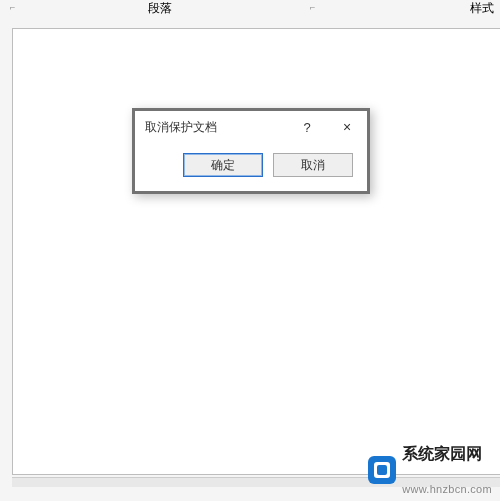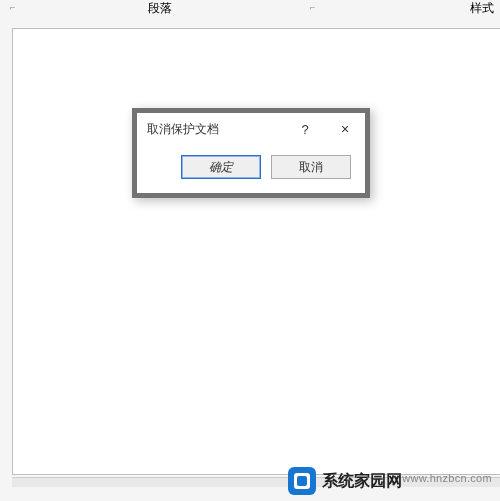--- a/index.html
+++ b/index.html
@@ -54,21 +54,21 @@
       height: 10px;
       background: #e8e8e8;
       border-top: 1px solid #ccc;
     }
     .dialog {
       position: absolute;
       left: 132px;
       top: 108px;
       width: 238px;
       background: #fff;
-      border: 5px solid #737373;
+      border: 3px solid #737373;
       box-shadow: 3px 3px 10px rgba(0,0,0,0.25);
     }
     .titlebar {
       height: 32px;
       display: flex;
       align-items: center;
       padding-left: 10px;
       background: #fff;
       position: relative;
     }
@@ -127,21 +127,20 @@
       font-size: 12px;
       color: #333;
       display: flex;
       align-items: center;
       justify-content: center;
       cursor: pointer;
     }
     .dlg-btn.ok {
       border: 1px solid #2a6fc9;
       box-shadow: inset 0 0 0 1px #8fb7e8;
-      font-style: italic;
     }
     .watermark {
       position: absolute;
       right: 8px;
       bottom: 6px;
       display: flex;
       align-items: center;
       gap: 6px;
     }
     .wm-logo {
@@ -161,21 +160,21 @@
       position: relative;
     }
     .wm-logo-inner::after {
       content: "";
       position: absolute;
       left: 3px; top: 3px;
       width: 10px; height: 10px;
       background: #1876d0;
       border-radius: 2px;
     }
-    .wm-text { display: flex; flex-direction: row; line-height: 1.1; }
+    .wm-text { display: flex; flex-direction: column; line-height: 1.1; gap: 20px; }
     .wm-main { font-size: 16px; font-weight: bold; color: #222; }
     .wm-sub { font-size: 11px; color: #888; letter-spacing: 0.3px; }
   </style>
 </head>
 <body>
 
 <div class="ribbon-area">
   <span class="ribbon-launcher l1">⌐</span>
   <span class="ribbon-group-label paragraph">段落</span>
   <span class="ribbon-launcher l2">⌐</span>

